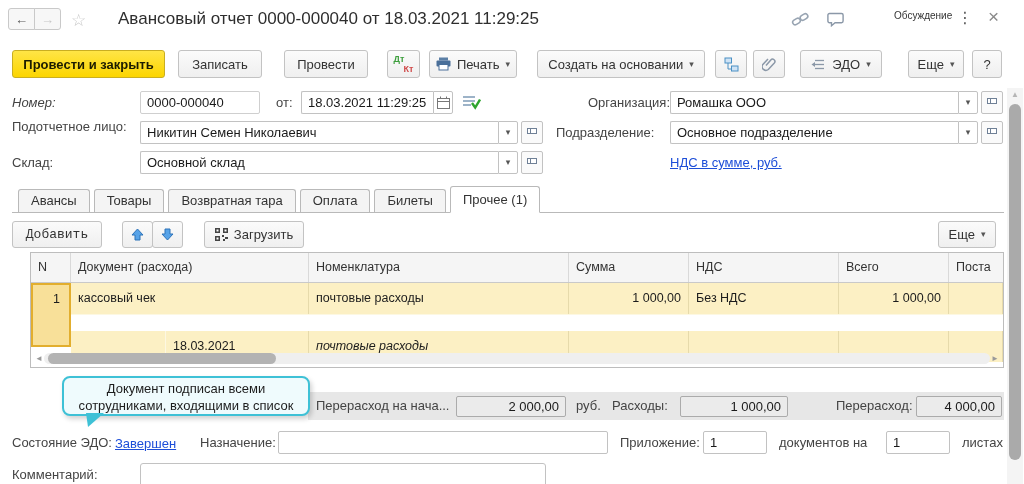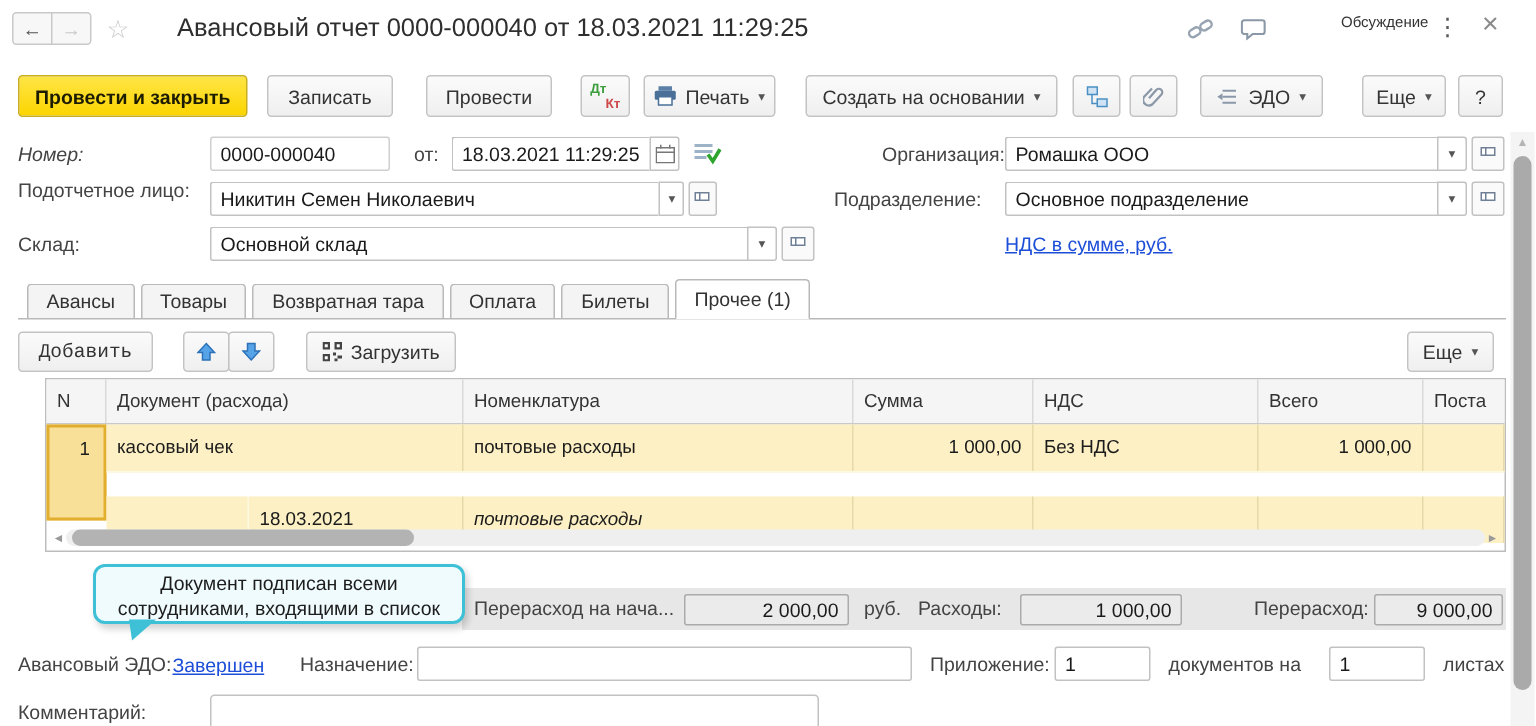--- a/index.html
+++ b/index.html
@@ -240,21 +240,21 @@
       </div>
     <div class="obtn">
         <span class="openicon">
           <i class="b"></i>
           <i class="t"></i>
         </span>
       </div>
   </div>
 
   <span class="lbl" style="left:12px; top:115px;">Подотчетное лицо:</span>
-  <div class="combo" style="left:140px; top:121px; width:338px;">
+  <div class="combo" style="left:140px; top:121px; width:403px;">
     <div class="cfield" style="width:358px;">Никитин Семен Николаевич</div>
     <div class="cbtn">
         <span class="caret">▾</span>
       </div>
     <div class="obtn">
         <span class="openicon">
           <i class="b"></i>
           <i class="t"></i>
         </span>
       </div>
@@ -390,24 +390,24 @@
     <div class="tail"></div>
   </div>
 
   <div class="totals">
     <span class="tl" style="left:8px;">Перерасход на нача...</span>
     <div class="tbox" style="left:148px; width:110px;">2 000,00</div>
     <span class="tl" style="left:268px;">руб.</span>
     <span class="tl" style="left:304px;">Расходы:</span>
     <div class="tbox" style="left:372px; width:108px;">1 000,00</div>
     <span class="tl" style="left:528px;">Перерасход:</span>
-    <div class="tbox" style="left:608px; width:86px;">9 000,00</div>
-  </div>
-
-  <span class="lbl" style="left:12px; top:431px;">Авансовый ЭДО:</span>
+    <div class="tbox" style="left:608px; width:86px;">4 000,00</div>
+  </div>
+
+  <span class="lbl" style="left:12px; top:431px;">Состояние ЭДО:</span>
   <span class="abs link" style="left:115px; top:436px; font-size:13px;">Завершен</span>
   <span class="lbl" style="left:200px; top:431px;">Назначение:</span>
   <div class="inp" style="left:278px; top:431px; width:330px;"></div>
   <span class="lbl" style="left:620px; top:431px;">Приложение:</span>
   <div class="inp" style="left:703px; top:431px; width:64px;">1</div>
   <span class="lbl" style="left:779px; top:431px;">документов на</span>
   <div class="inp" style="left:886px; top:431px; width:64px;">1</div>
   <span class="lbl" style="left:962px; top:431px;">листах</span>
 
   <span class="lbl" style="left:12px; top:463px;">Комментарий:</span>

